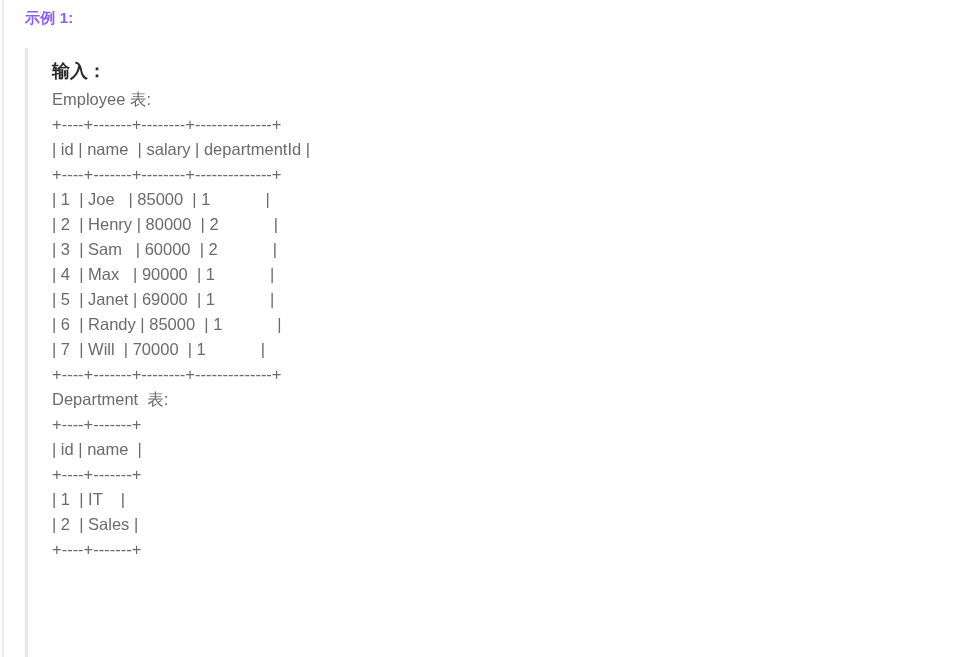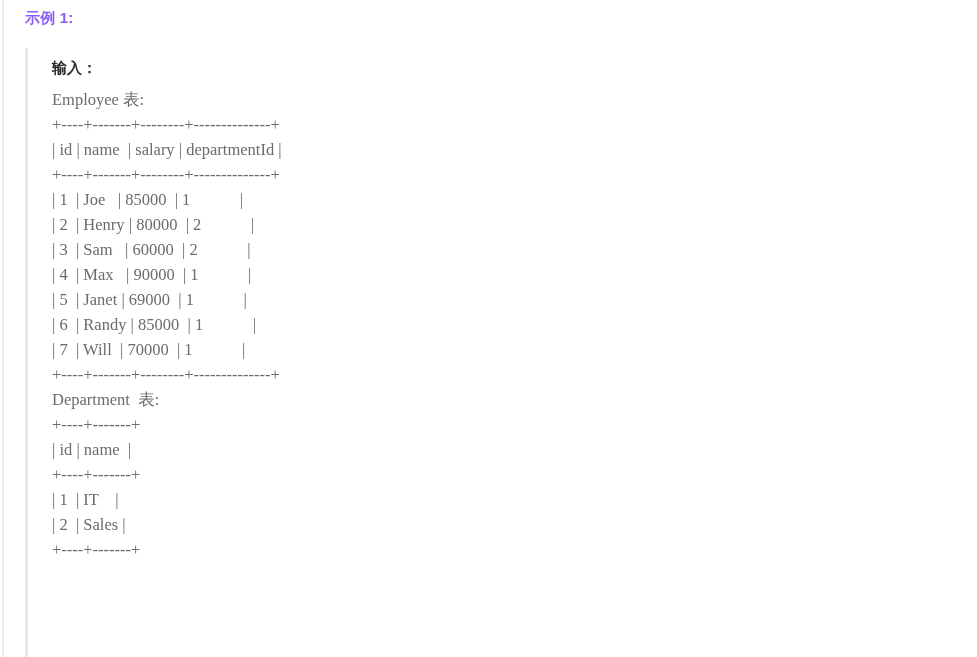--- a/index.html
+++ b/index.html
@@ -60,34 +60,34 @@
   .quote-inner {
     padding-left: 21px;
   }
 
   .input-label {
     margin: 0;
     padding: 0;
     position: absolute;
     left: 24px;
     top: 11px;
-    font-size: 15px;
+    font-size: 18px;
     font-weight: bold;
     color: #2b2b2b;
     white-space: pre;
   }
 
   
   .code-block {
     position: absolute;
     left: 24px;
     top: 39px;
     margin: 0;
     padding: 0;
-    font-family: Liberation Serif, serif;
+    font-family: Liberation Sans, sans-serif;
     font-size: 16.5px;
     line-height: 25px;
     color: #6b6b6b;
     white-space: pre;
     letter-spacing: 0;
   }
   .code-line {
     white-space: pre;
     display: block;
     height: 25px;

